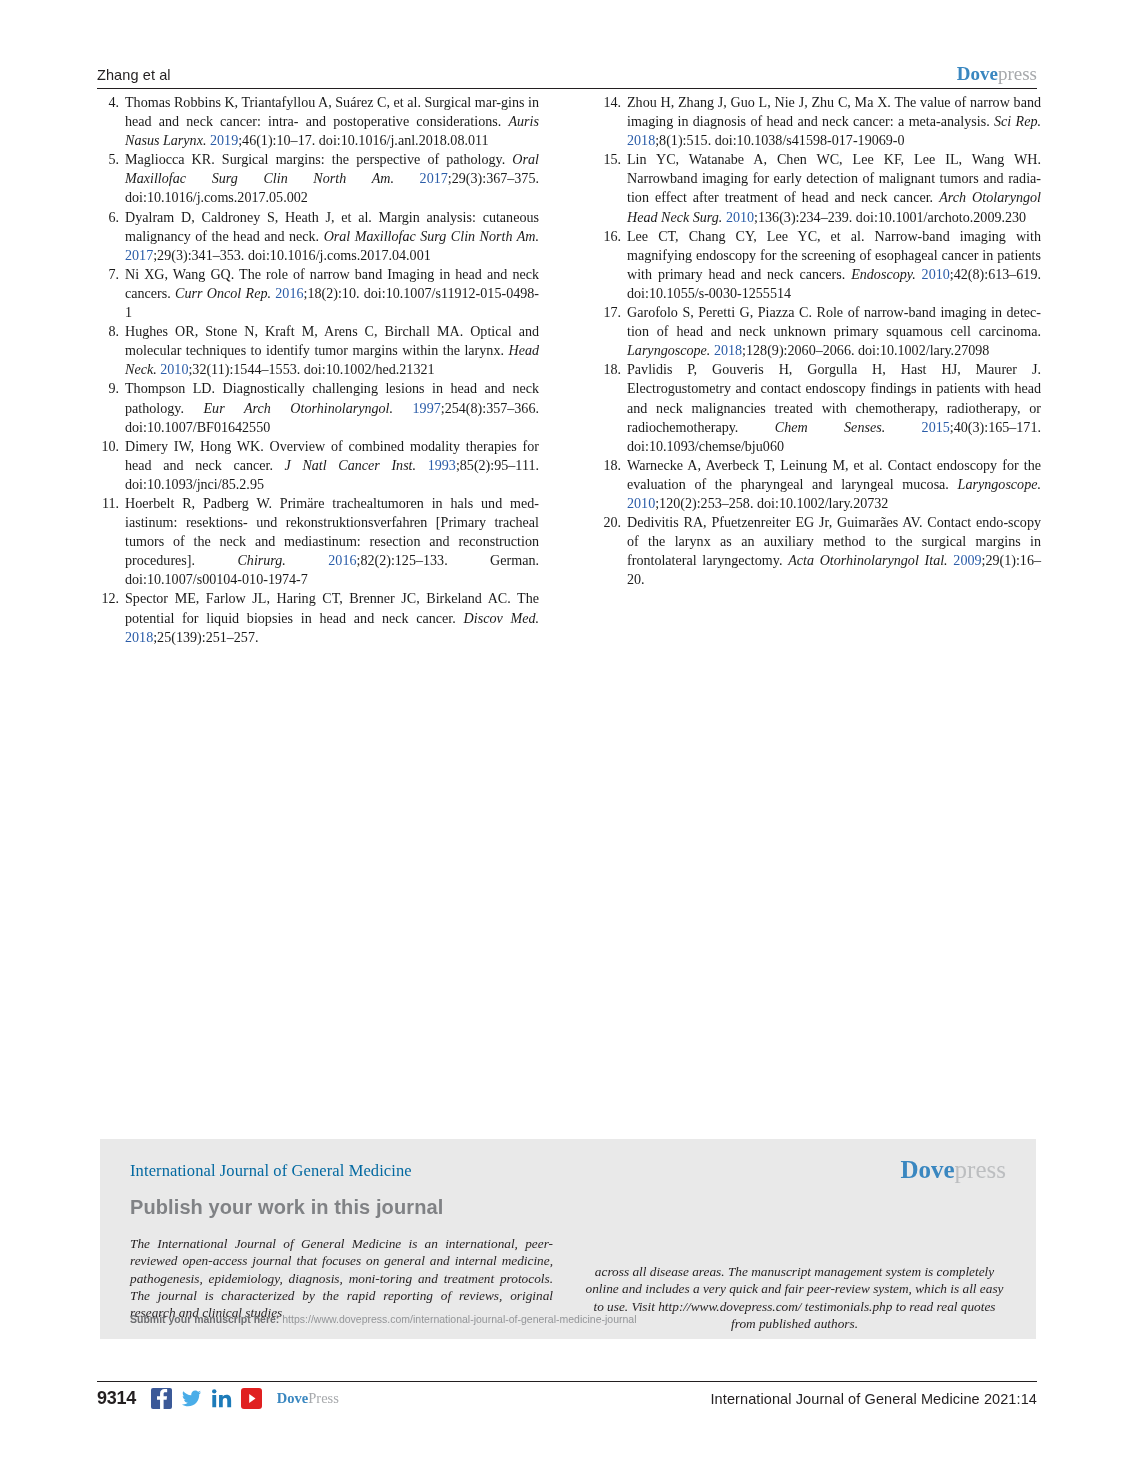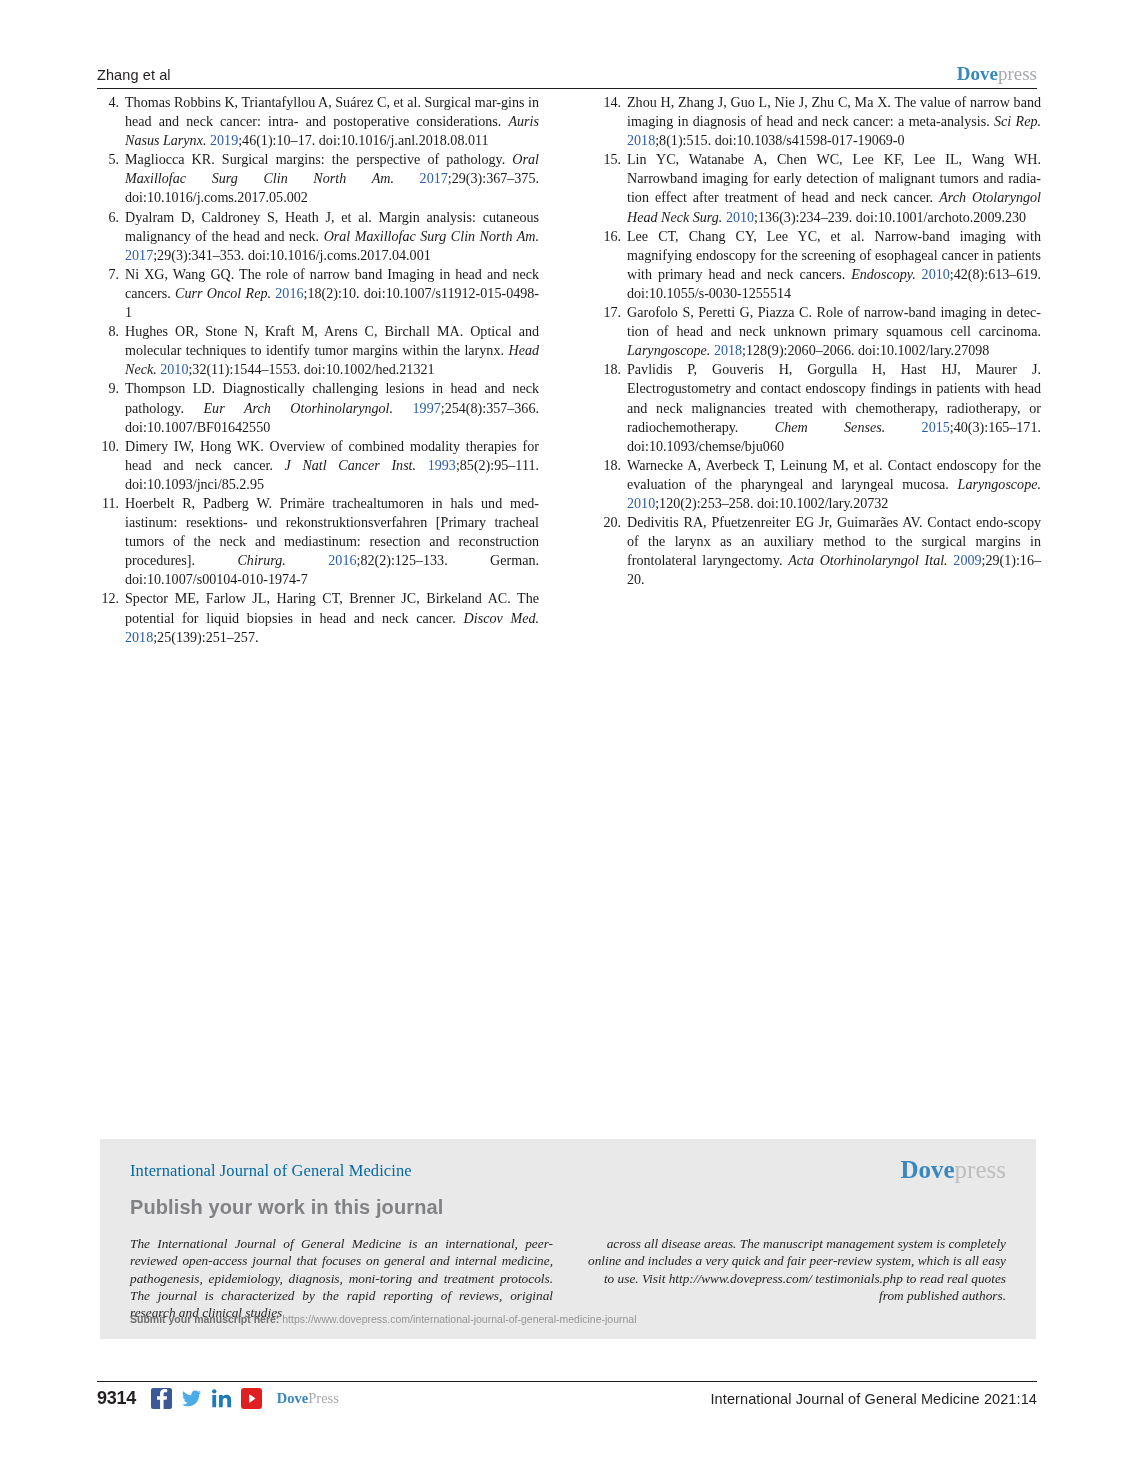--- a/index.html
+++ b/index.html
@@ -144,21 +144,21 @@
     font-style: italic;
   }
   .promo-body .pcol {
     width: 438px;
     font-family: "Liberation Serif", serif;
     font-size: 13.3px;
     line-height: 1.30;
     color: #231f20;
     text-align: justify;
   }
-  .promo-body .pcol.right { text-align: right; }
+  .promo-body .pcol.right { text-align: center; margin-top: 28px; }
 
   .promo-submit {
     position: absolute;
     left: 30px;
     bottom: 14px;
     font-family: "Liberation Sans", sans-serif;
     font-size: 10.5px;
     color: #808285;
     white-space: nowrap;
   }

